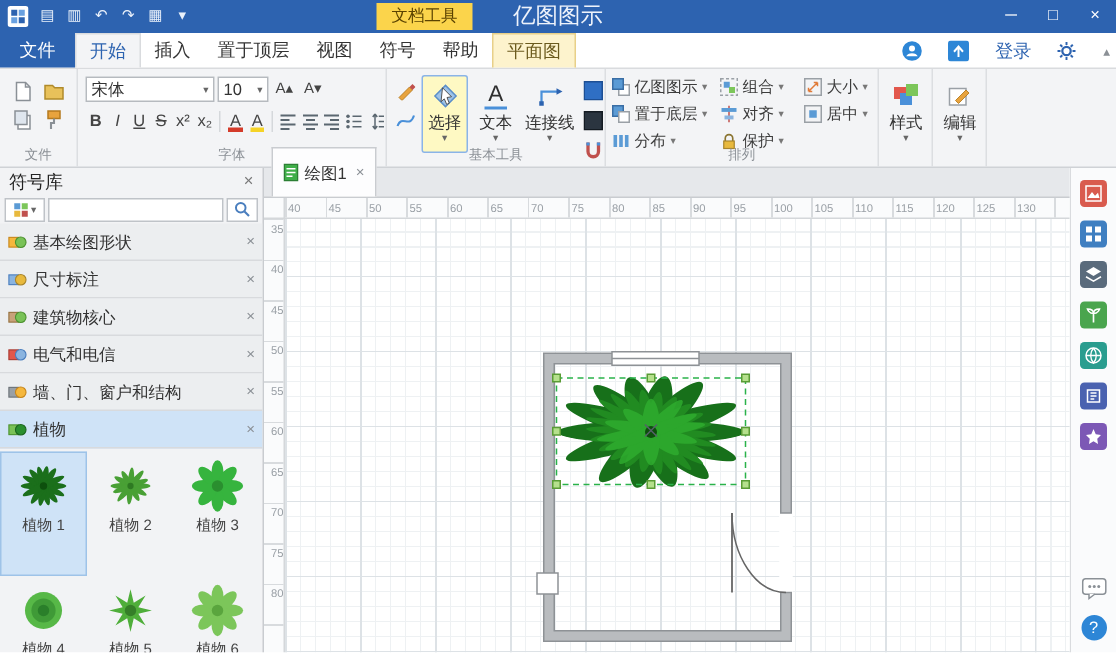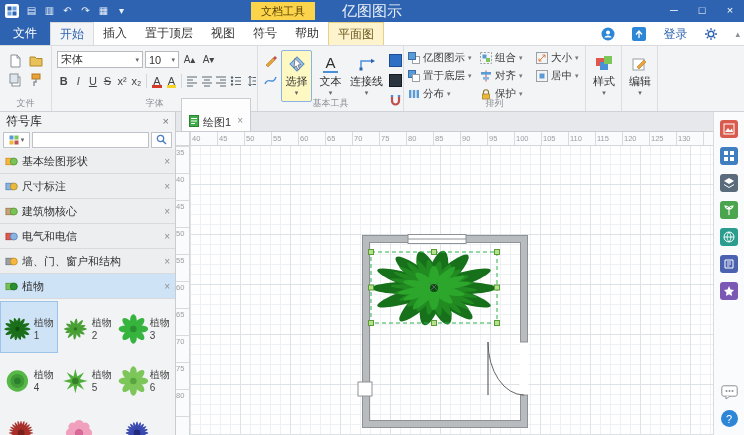--- a/index.html
+++ b/index.html
@@ -67,35 +67,35 @@
 .p-x{color:#777;font-size:11px}
 .p-search{height:19px;display:flex;gap:2px;padding:0 3px;align-items:center}
 .combo-mini{width:27px;height:16px;background:#fff;border:1px solid #bfc3c8;display:flex;align-items:center;justify-content:center;gap:2px}
 .search-input{flex:1;height:16px;border:1px solid #bfc3c8;font-size:10px;padding:0 3px;min-width:0;background:#fff}
 .search-btn{width:21px;height:16px;background:#fff;border:1px solid #bfc3c8;display:flex;align-items:center;justify-content:center}
 .cat{height:19px;background:#eceef0;border-bottom:1px solid #d8dadd;display:flex;align-items:center;padding:12px 5px;gap:4px;font-size:11px;color:#333}
 .cat.active{background:#cfe3f7}
 .cat .x{margin-left:auto;color:#8b9096;font-size:10px}
 .cat-ic{width:13px;height:13px;flex-shrink:0}
 .pgrid{display:grid;grid-template-columns:repeat(3,58px);padding-top:2px}
-.cell{height:52px;display:flex;flex-direction:row;align-items:center;padding-top:3px;border:1px solid transparent}
+.cell{height:83px;display:flex;flex-direction:column;align-items:center;padding-top:3px;border:1px solid transparent}
 .cell.sel{background:#cfe3f7;border-color:#9ec3e8}
 .cell .lbl{font-size:10px;color:#444;margin-top:0}
 .thumb{width:40px;height:38px}
 
 
 .canvas{width:537px;height:100%;position:relative;background:#fff}
 .doctabs{position:absolute;left:0;top:0;right:0;height:20px;background:#e6e8eb;border-bottom:1px solid #c9ccd0;display:flex;align-items:flex-end;padding-left:5px}
-.doctab{height:19px;background:#fdfdfe;border:1px solid #c9ccd0;border-bottom:none;display:flex;gap:4px;padding:16px 7px;font-size:11px;color:#333}
+.doctab{height:19px;background:#fdfdfe;border:1px solid #c9ccd0;border-bottom:none;display:flex;align-items:center;gap:4px;padding:16px 7px;font-size:11px;color:#333}
 .doctab .x{color:#8b9096;font-size:10px;margin-left:2px}
 .corner{position:absolute;left:0;top:20px;width:14px;height:14px;background:#fafbfc;border-right:1px solid #d4d7da;border-bottom:1px solid #d4d7da}
 .hruler{position:absolute;left:14px;top:20px;right:0;height:14px;background:#fafbfc;border-bottom:1px solid #d4d7da;background-image:repeating-linear-gradient(90deg,#d8dbde 0,#d8dbde 1px,transparent 1px,transparent 27px)}
 .hruler span{position:absolute;top:2px;font-size:7.5px;color:#9aa0a6}
 .vruler{position:absolute;left:0;top:34px;width:14px;bottom:0;background:#fafbfc;border-right:1px solid #d4d7da;background-image:repeating-linear-gradient(180deg,#d8dbde 0,#d8dbde 1px,transparent 1px,transparent 27px)}
-.vruler span{position:absolute;left:0;width:13px;text-align:left;font-size:7.5px;color:#9aa0a6}
+.vruler span{position:absolute;left:0;width:13px;text-align:right;font-size:7.5px;color:#9aa0a6}
 .draw{position:absolute;left:14px;top:34px;right:0;bottom:0;background-color:#fff;
  background-image:
  repeating-linear-gradient(90deg,#dde2e6 0,#dde2e6 1px,transparent 1px,transparent 50px),
  repeating-linear-gradient(0deg,#dde2e6 0,#dde2e6 1px,transparent 1px,transparent 50px),
  repeating-linear-gradient(90deg,#eef1f3 0,#eef1f3 1px,transparent 1px,transparent 10px),
  repeating-linear-gradient(0deg,#eef1f3 0,#eef1f3 1px,transparent 1px,transparent 10px)}
 .draw>svg{position:absolute;left:0;top:0}
 
 
 .strip{width:31px;height:100%;border-left:1px solid #d9dbde;background:#fafbfc;display:flex;flex-direction:column;align-items:center;padding:8px 0;gap:9px}

